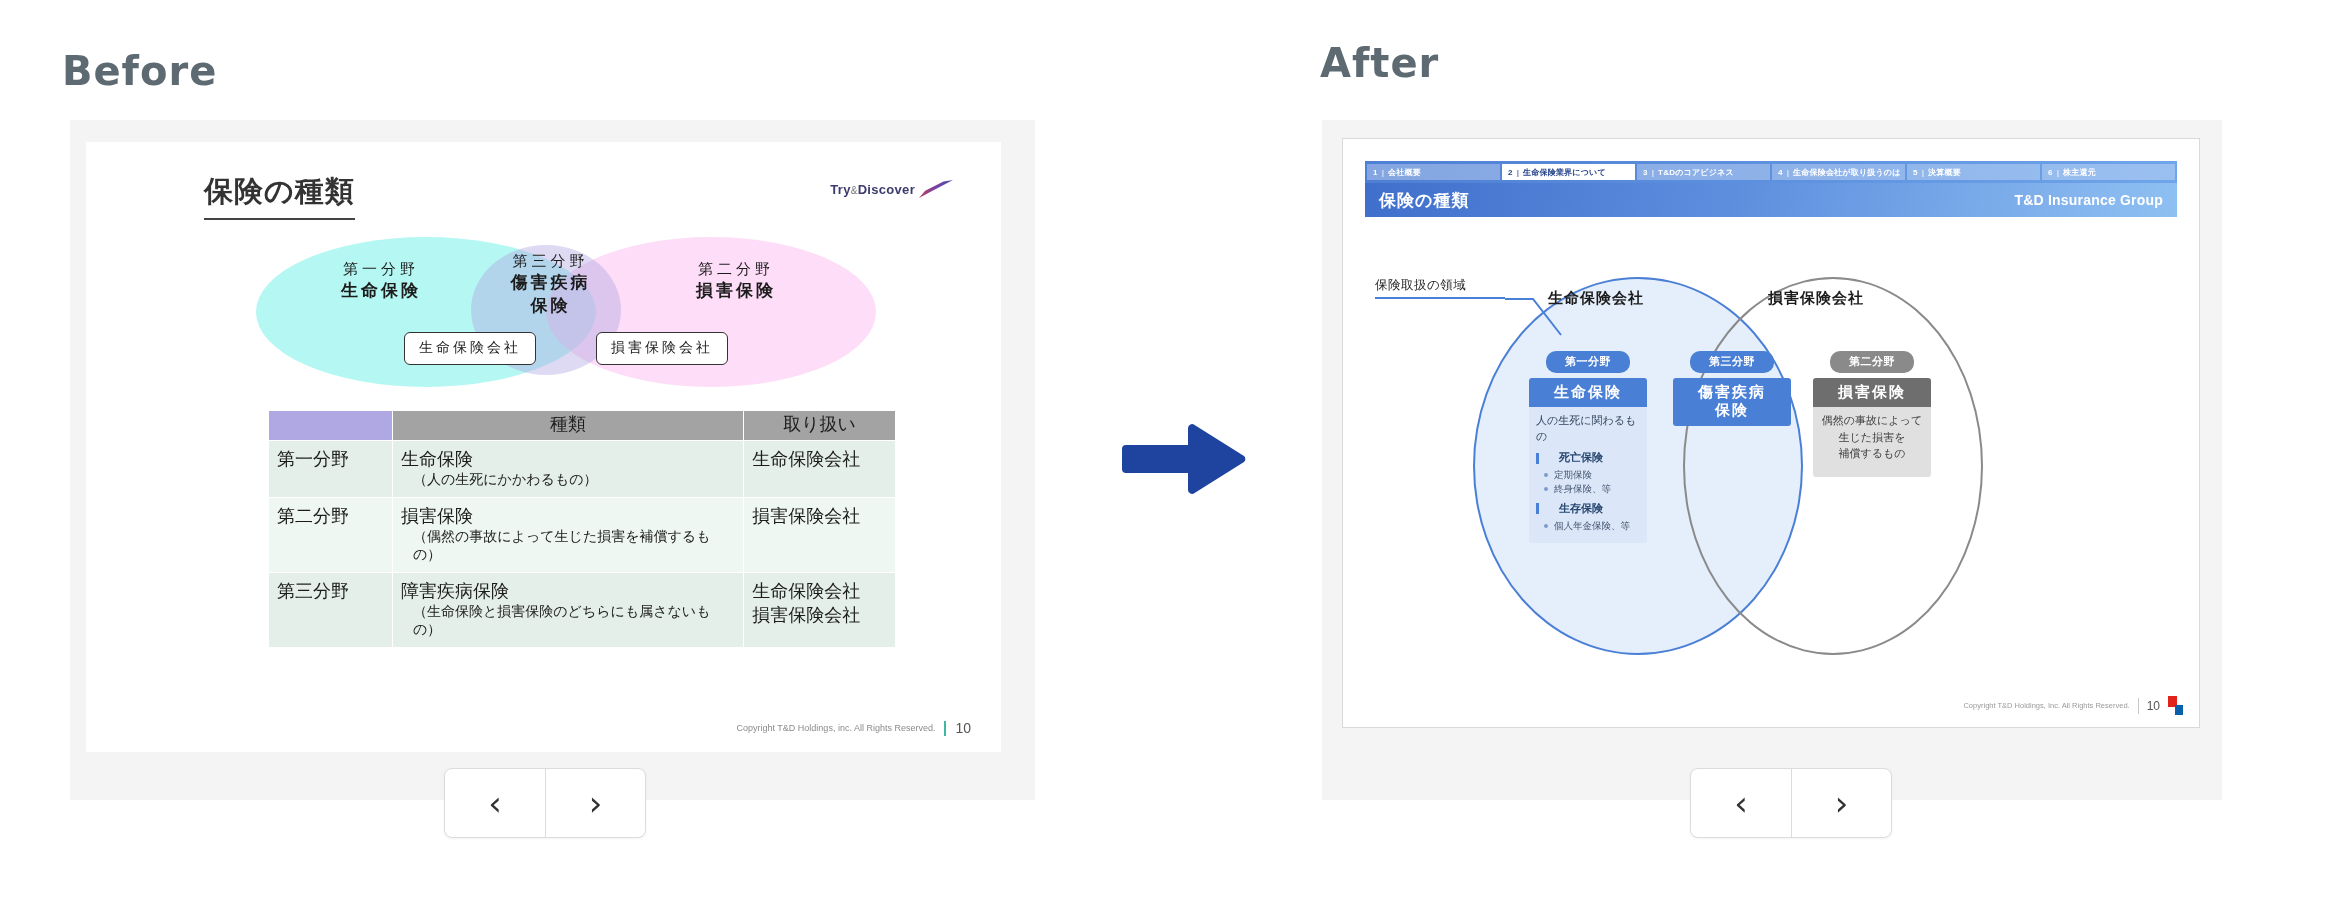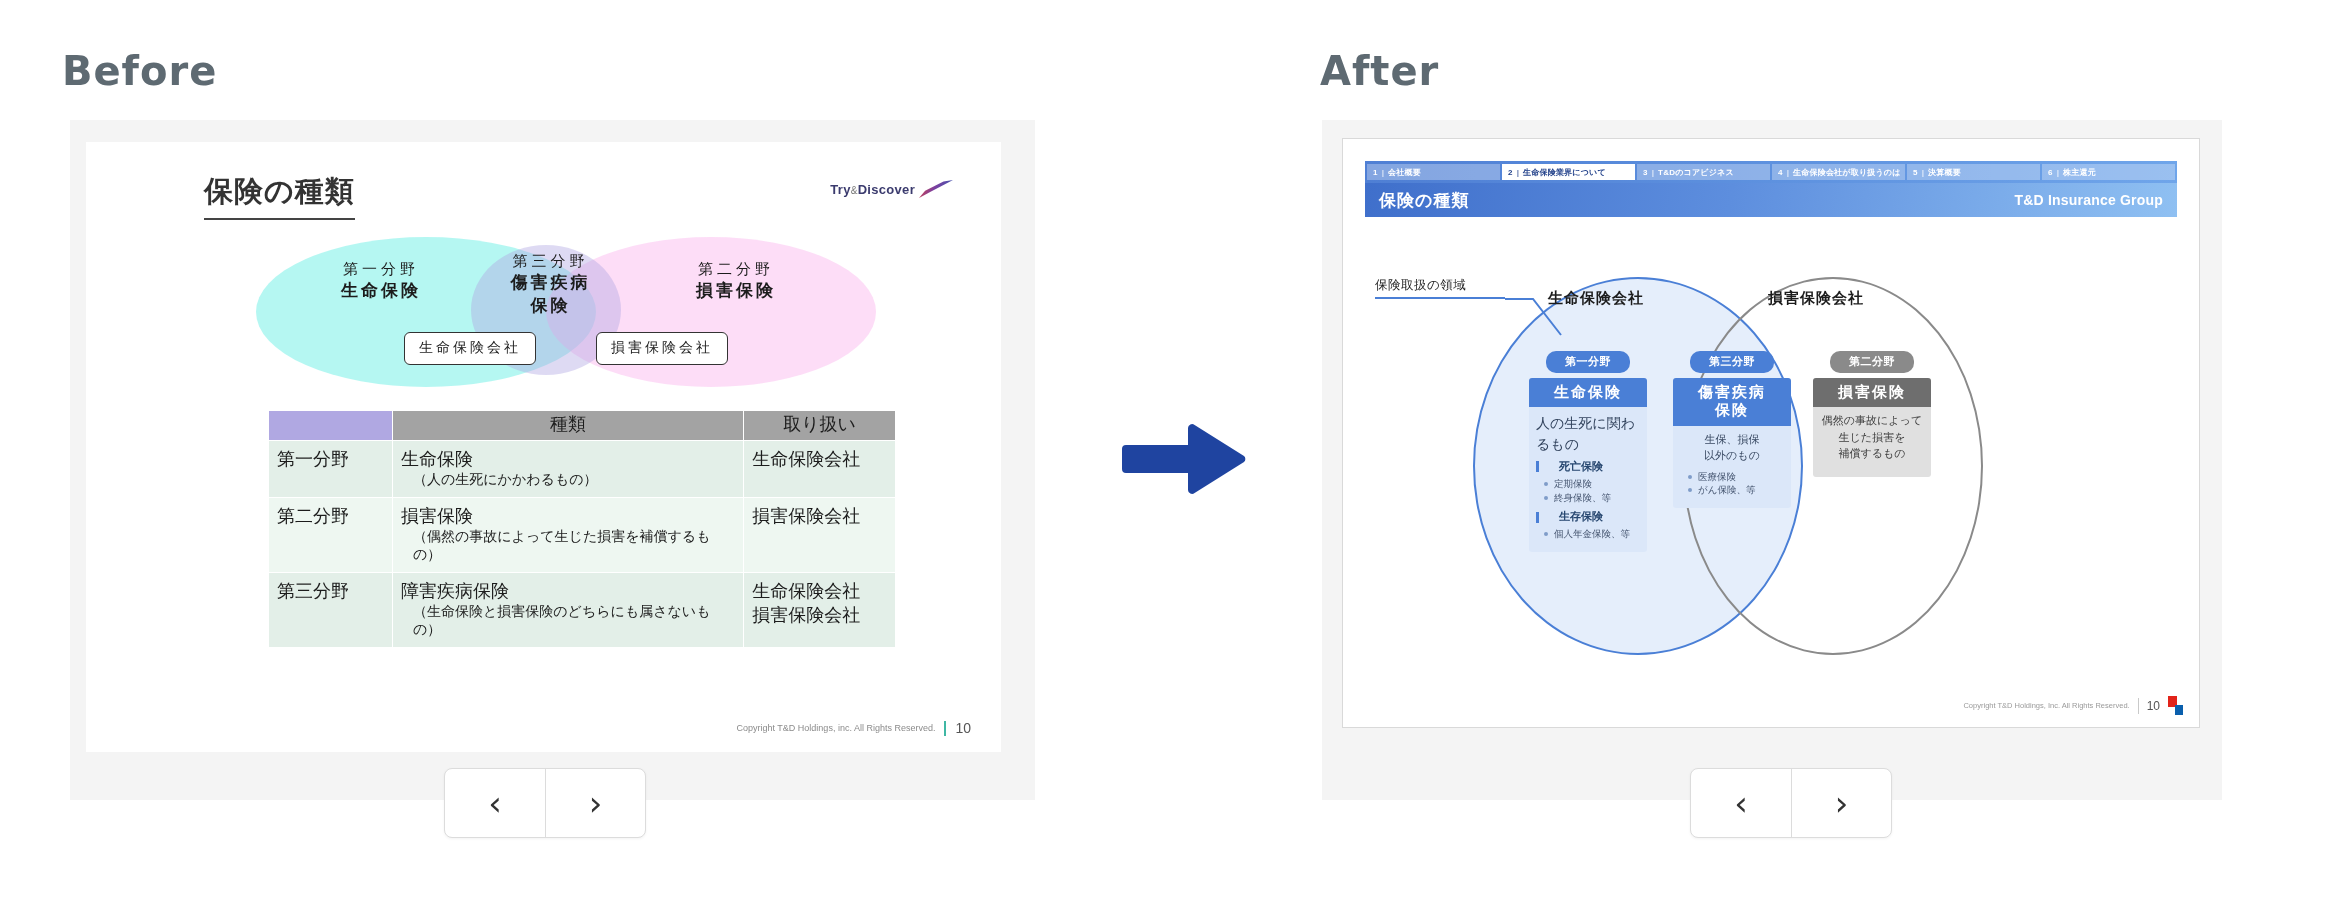--- a/index.html
+++ b/index.html
@@ -15,21 +15,21 @@
   
   .section-title {
     position: absolute;
     font-family: "DejaVu Sans", sans-serif;
     font-size: 40px;
     font-weight: 700;
     letter-spacing: 1px;
     color: #5e6a72;
   }
   #before-title { left: 62px; top: 48px; }
-  #after-title  { left: 1320px; top: 48px; }
+  #after-title  { left: 1320px; top: 40px; }
 
   
   .panel { position: absolute; }
   #before-panel { left: 70px;  top: 120px; width: 965px; height: 680px; background:#f4f4f4; }
   #after-panel  { left: 1322px; top: 120px; width: 900px; height: 680px; background:#f4f4f4; }
 
   .slide {
     position: absolute;
     background: #ffffff;
     overflow: hidden;
@@ -169,21 +169,21 @@
   .a-card.blue { background: #dbe7f9; }
   .a-card.gray { background: #e0e0e0; }
   .a-card-head { text-align:center; font-family:"DejaVu Sans",sans-serif;
                  font-weight:700; color:#ffffff; font-size: 15px; letter-spacing: 2px;
                  padding: 5px 2px 6px; line-height:1.22; }
   .a-card-head.blue { background:#4a7fd6; }
   .a-card-head.gray { background:#6e6e6e; }
   .a-card-body { padding: 6px 7px 9px;
                  font-family:"DejaVu Sans",sans-serif; font-size: 10px; color:#33445e;
                  line-height: 1.45; }
-  .a-lead { font-size: 14px; color:#33445e; margin-bottom: 5px; }
+  .a-lead { font-size: 11px; color:#33445e; margin-bottom: 5px; }
   .a-lead.center { text-align:center; font-size: 11px; line-height:1.5; color:#3a4a63; }
   .a-sub { display:flex; align-items:center; gap:20px; font-weight:700; color:#26466f;
            font-size: 11px; margin: 5px 0 2px; }
   .a-sub .tick { width: 3px; height: 11px; background:#4a7fd6; display:inline-block; }
   .a-ul { list-style:none; margin: 0 0 2px; padding: 0 0 0 8px; }
   .a-ul li { position:relative; padding-left: 10px; font-size: 9.5px; color:#44546f; line-height:1.45; }
   .a-ul li::before { content:""; position:absolute; left: 0; top: 5px;
                      width: 4px; height: 4px; border-radius:50%; background:#7f9cc9; }
 
   .a-footer { position:absolute; right: 16px; bottom: 12px;
@@ -389,28 +389,20 @@
           </div>
         </div>
 
         <div class="a-col" id="a-col2">
           <span class="a-badge blue">第三分野</span>
           <div class="a-card blue">
             <div class="a-card-head blue">
               <span>傷害疾病</span><br>
               <span>保険</span>
             </div>
-            <div class="a-card-body">
-              <div class="a-lead center" style="white-space:pre-line">生保、損保
-以外のもの</div>
-              <ul class="a-ul">
-                <li>医療保険</li>
-                <li>がん保険、等</li>
-              </ul>
-            </div>
           </div>
         </div>
 
         <div class="a-col" id="a-col3">
           <span class="a-badge gray">第二分野</span>
           <div class="a-card gray">
             <div class="a-card-head gray">損害保険</div>
             <div class="a-card-body">
               <div class="a-lead center" style="white-space:pre-line;color:#3c3c3c">偶然の事故によって
 生じた損害を

